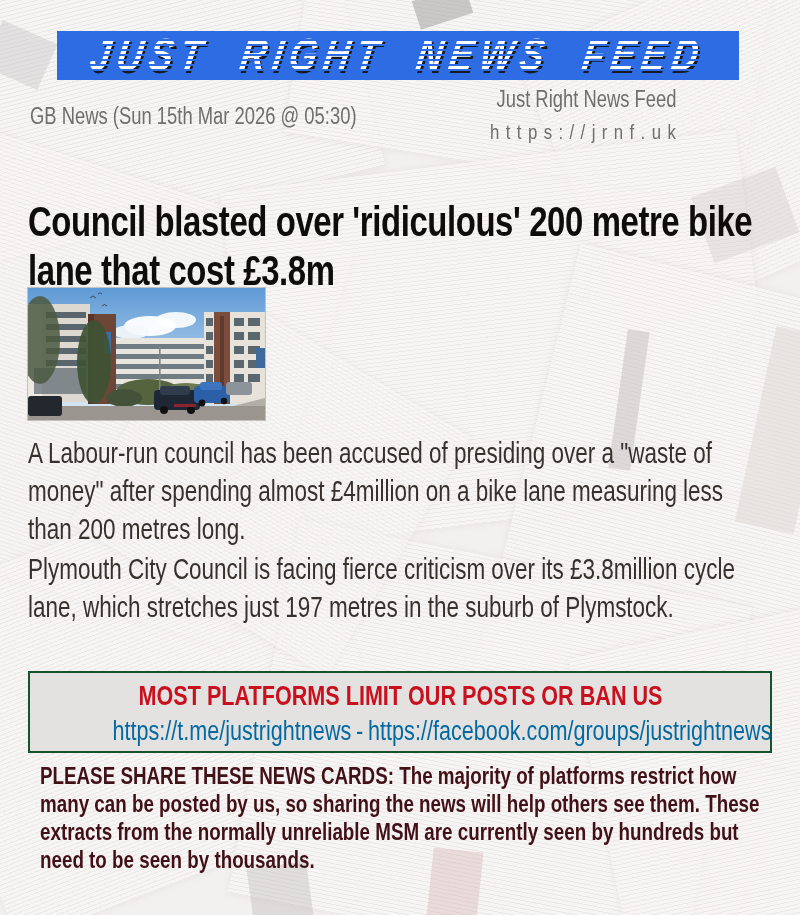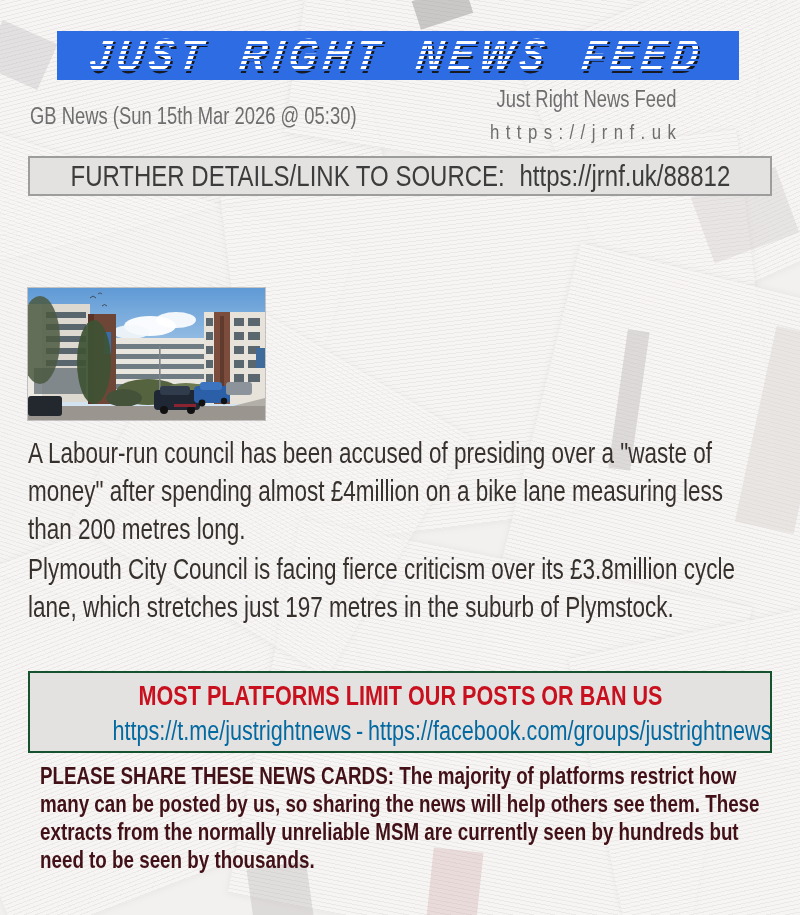--- a/index.html
+++ b/index.html
@@ -165,27 +165,24 @@
     </div>
 
     <div class="meta-left">
       <span class="cond-inline">GB News (Sun 15th Mar 2026 @ 05:30)</span>
     </div>
     <div class="meta-right">
       <div class="site-name"><span class="cond-inline">Just Right News Feed</span></div>
       <div class="site-url"><span class="cond-inline">https://jrnf.uk</span></div>
     </div>
 
-    <div class="source-bar">
-      <span class="bar-text">
-        <span>FURTHER DETAILS/LINK TO SOURCE:</span>
-        <span class="src-url">https://jrnf.uk/88812</span>
-      </span>
-    </div>
-
+
+    <div class="headline">
+      <div class="cond-block">Council blasted over 'ridiculous' 200 metre bike lane that cost £3.8m</div>
+    </div>
 
     <div class="photo">
       <svg viewBox="0 0 237 132" preserveAspectRatio="none">
         <defs>
           <linearGradient id="sky" x1="0" y1="0" x2="0" y2="1">
             <stop offset="0" stop-color="#5f9ad6"></stop>
             <stop offset="0.55" stop-color="#a8c9e8"></stop>
             <stop offset="1" stop-color="#dcე9f2" stop-opacity="1"></stop>
           </linearGradient>
           <linearGradient id="sky2" x1="0" y1="0" x2="0" y2="1">

